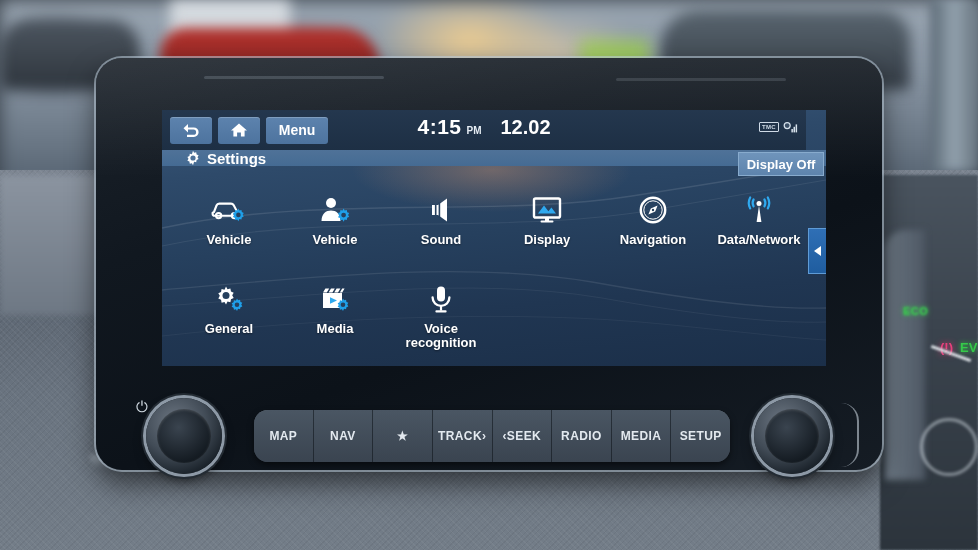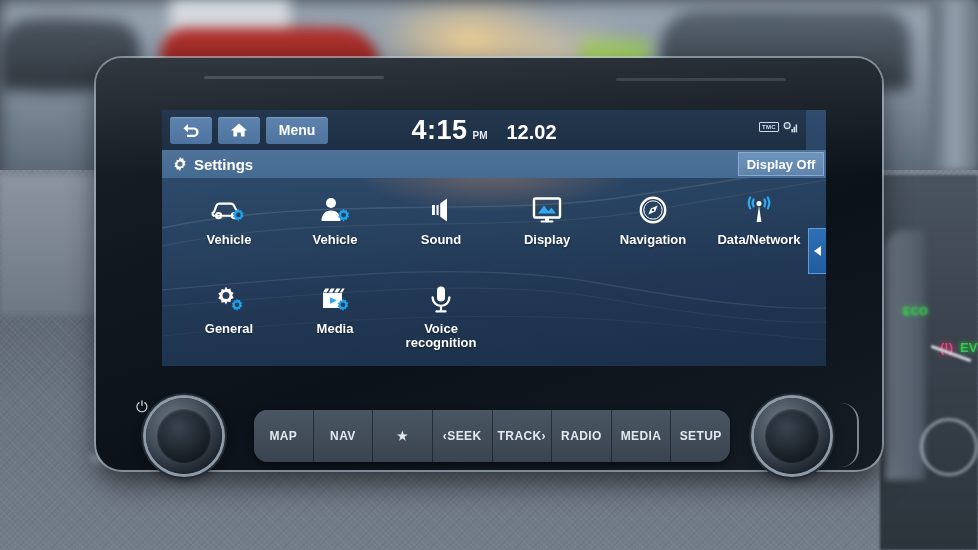--- a/index.html
+++ b/index.html
@@ -159,38 +159,38 @@
     box-shadow: inset 0 1px 0 rgba(255,255,255,.22);
   }
   .btn-back { width: 42px; margin-right: 6px; }
   .btn-home { width: 42px; margin-right: 6px; }
   .btn-menu { width: 62px; font-size: 14px; font-weight: bold; }
   .clock-wrap {
     position: absolute; left: 0; right: 0; top: 5px;
     display: flex; align-items: baseline; justify-content: center; gap: 5px;
     pointer-events: none;
   }
-  .clock-time { color:#fff; font-size: 27px; font-weight: bold; letter-spacing: .5px; }
+  .clock-time { color:#fff; font-size: 21px; font-weight: bold; letter-spacing: .5px; }
   .clock-ampm { color:#e6edf4; font-size: 10px; font-weight: bold; }
   .clock-date { color:#fff; font-size: 20px; font-weight: bold; margin-left: 14px; }
   .status-icons {
     position: absolute; right: 8px; top: 11px;
     display: flex; align-items: center; gap: 4px;
   }
   .tmc-badge {
     border: 1px solid #cfdae6; color:#cfdae6;
     font-size: 6px; font-weight: bold; letter-spacing: .3px;
     padding: 1px 2px; border-radius: 1px; line-height: 1;
   }
 
   
   .titlebar {
-    position: absolute; left: 0; top: 40px; width: 664px; height: 28px;
+    position: absolute; left: 0; top: 40px; width: 664px; height: 16px;
     background: linear-gradient(180deg,#4f7298,#456b93);
-    display: flex; align-items: center; padding-left: 10px;
+    display: flex; align-items: center; padding-left: 23px;
   }
   .title-text { color:#fff; font-size: 15px; font-weight: bold; margin-left: 6px; }
   .display-off {
     position: absolute; right: 2px; top: 2px; height: 24px; min-width: 86px;
     background: linear-gradient(180deg,#6f94bb,#5e84ad);
     border:1px solid #88abcd;
     display:flex; align-items:center; justify-content:center;
     color:#fff; font-size:13px; font-weight:bold; cursor:pointer;
   }
 
@@ -469,22 +469,22 @@
 
     <div class="side-tab">
       <div class="tri"></div>
     </div>
   </div>
 
   <div class="hardkeys">
     <div class="hkey">MAP</div>
     <div class="hkey">NAV</div>
     <div class="hkey">★</div>
+    <div class="hkey">TRACK›</div>
     <div class="hkey">‹SEEK</div>
-    <div class="hkey">TRACK›</div>
     <div class="hkey">RADIO</div>
     <div class="hkey">MEDIA</div>
     <div class="hkey">SETUP</div>
   </div>
 
   <div class="power-icon">⏻</div>
   <div class="knob knob-left"></div>
   <div class="knob knob-right"></div>
   <div class="tune-arc"></div>
 </div>

